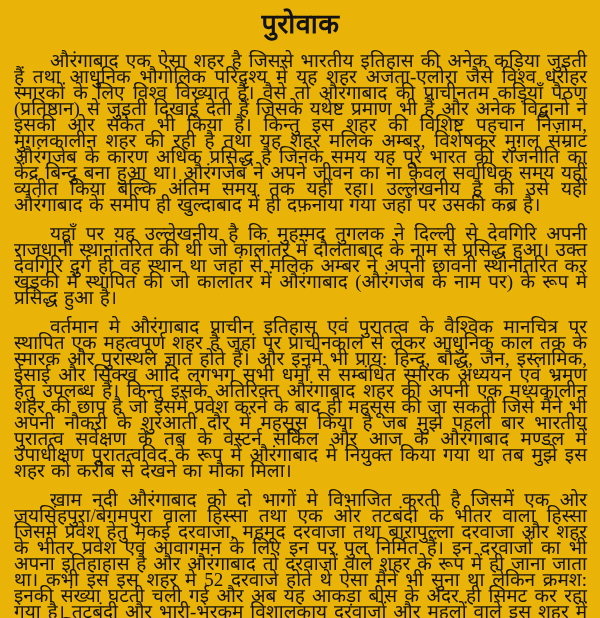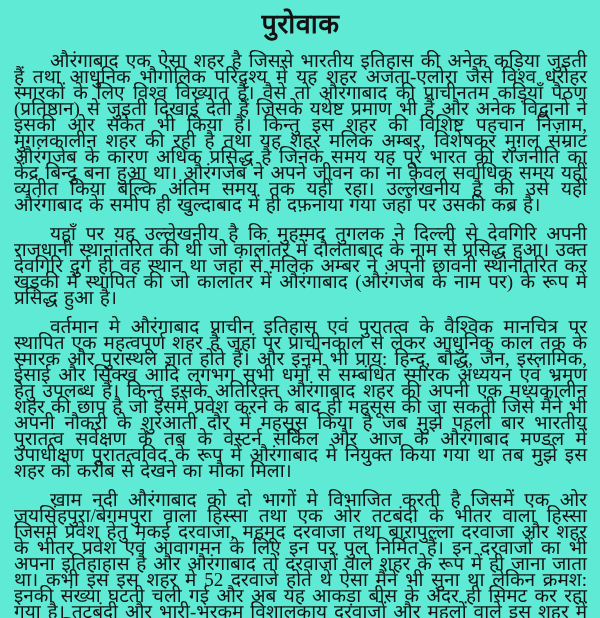--- a/index.html
+++ b/index.html
@@ -12,21 +12,21 @@
     height: 618px;
     overflow: hidden;
     font-family: "Liberation Serif", "DejaVu Serif", serif;
     color: #121212;
   }
   .page {
     box-sizing: border-box;
     width: 600px;
     height: 618px;
     padding: 5px 13px 16px 14px;
-    background: #5eead4;
+    background: #eab308;
     overflow: hidden;
   }
   .title {
     text-align: center;
     font-size: 27px;
     line-height: 34px;
     font-weight: 700;
     margin: 2px 0 12px 0;
     letter-spacing: 0.5px;
   }

